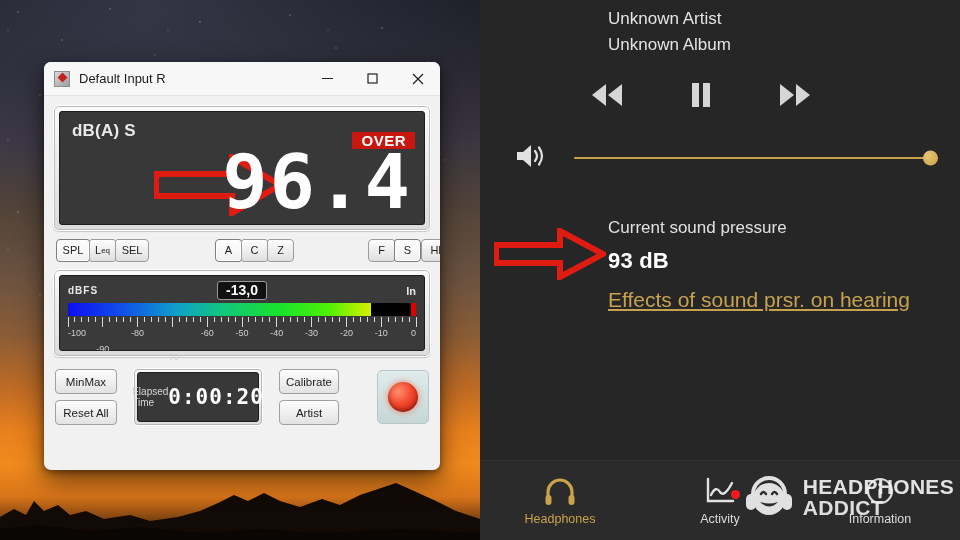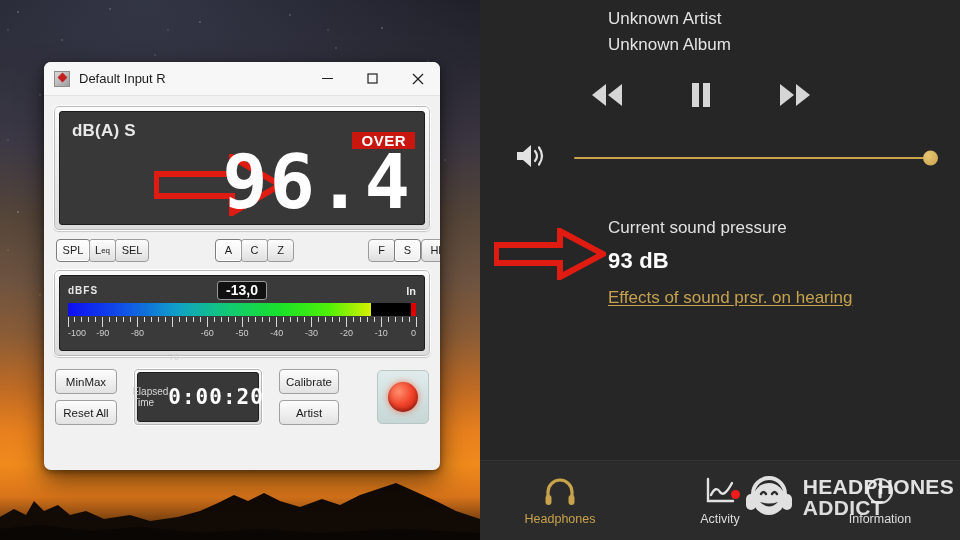--- a/index.html
+++ b/index.html
@@ -293,21 +293,21 @@
   .vol-thumb {
     position: absolute; right: 0; top: 50%; transform: translateY(-50%);
     width: 15px; height: 15px; border-radius: 50%;
     background: radial-gradient(circle at 35% 32%, #e6c573, #c9a24c);
   }
   .sp-block { margin-top: 44px; padding-left: 128px; }
   .sp-title { color: #e0e0e0; font-size: 17px; }
   .sp-value { color: #fff; font-size: 22px; font-weight: bold; margin-top: 10px; letter-spacing: .2px; }
   .sp-link {
     display: inline-block; margin-top: 14px;
-    color: #c6a24f; font-size: 17px;
+    color: #c6a24f; font-size: 21px;
     text-decoration: underline; text-underline-offset: 2px;
   }
   .arrow-small { position: absolute; left: 14px; top: 228px; }
 
   
   .nav {
     position: absolute; left: 0; bottom: 0; width: 480px; height: 80px;
     background: #2b2b2b;
     border-top: 1px solid #343434;
     display: flex; align-items: center;
@@ -465,21 +465,21 @@
                 <i style="left: calc(88% - 0.5px); height: 5px;"></i>
                 <i style="left: calc(90% - 0.5px); height: 10px;"></i>
                 <i style="left: calc(92% - 0.5px); height: 5px;"></i>
                 <i style="left: calc(94% - 0.5px); height: 5px;"></i>
                 <i style="left: calc(96% - 0.5px); height: 5px;"></i>
                 <i style="left: calc(98% - 0.5px); height: 5px;"></i>
                 <i style="left: calc(100% - 0.5px); height: 10px;"></i>
               </div>
             <div class="scale" id="scale">
                 <span style="left: 0%; transform: none;">-100</span>
-                <span style="left: 10%;">-90</span>
+                <span style="left: 10%; margin-top: 16px;">-90</span>
                 <span style="left: 20%;">-80</span>
                 <span style="left: 30%; margin-top: 24px;">-70</span>
                 <span style="left: 40%;">-60</span>
                 <span style="left: 50%;">-50</span>
                 <span style="left: 60%;">-40</span>
                 <span style="left: 70%;">-30</span>
                 <span style="left: 80%;">-20</span>
                 <span style="left: 90%;">-10</span>
                 <span style="left: 100%; transform: translateX(-100%);">0</span>
               </div>

